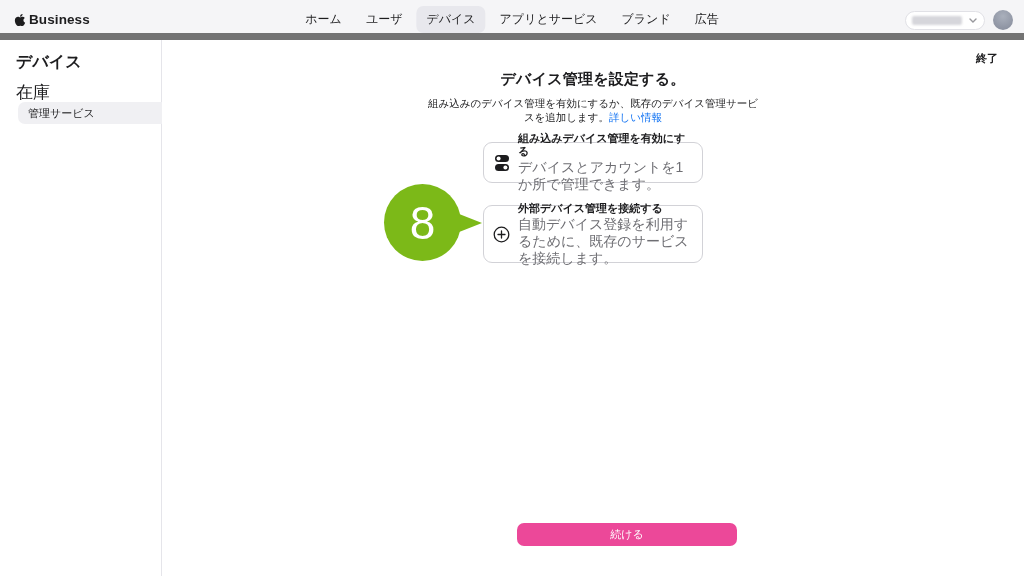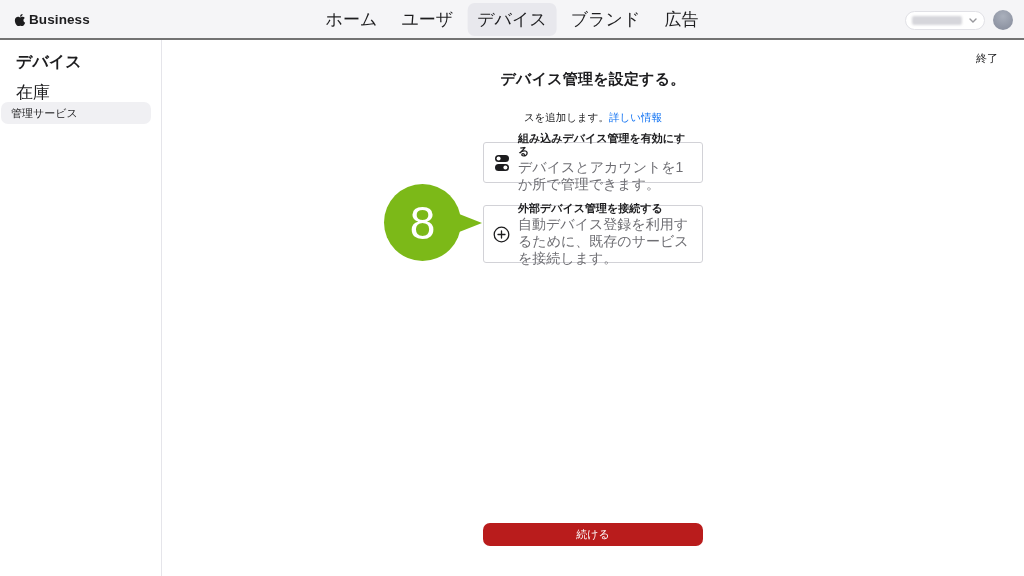--- a/index.html
+++ b/index.html
@@ -4,52 +4,52 @@
 <style>
   * { margin:0; padding:0; box-sizing:border-box; }
   html,body { background:#fff; }
   .screen {
     position:relative; width:1024px; height:576px; background:#fff;
     font-family:"Liberation Sans","DejaVu Sans",sans-serif; color:#1d1d1f;
     overflow:hidden;
   }
   
   .topbar { position:absolute; top:0; left:0; width:100%; height:40px;
-    background:#f5f5f7; border-bottom:2px solid #737373; }
+    background:#f5f5f7; border-bottom:7px solid #737373; }
   .brand { position:absolute; left:14px; top:0; height:39px; display:flex; align-items:center; gap:3px;
     font-size:13.5px; font-weight:600; letter-spacing:.1px; }
   .nav { position:absolute; left:50%; transform:translateX(-50%); top:0; height:39px;
     display:flex; align-items:center; gap:4px; }
-  .nav-item { font-size:17px; padding:5px 10px; border-radius:7px; white-space:nowrap; cursor:pointer; }
+  .nav-item { font-size:12px; padding:5px 10px; border-radius:7px; white-space:nowrap; cursor:pointer; }
   .nav-item.active { background:#e8e8ed; font-weight:500; }
   .account { position:absolute; right:39px; top:11px; width:80px; height:19px;
     border:1px solid #e1e1e6; background:#fff; border-radius:10px;
     display:flex; align-items:center; justify-content:space-between; padding:0 7px 0 6px; cursor:pointer; }
   .redacted { width:50px; height:9px; background:#d6d6db; border-radius:2px; filter:blur(1px); }
   .avatar { position:absolute; right:11px; top:10px; width:20px; height:20px; border-radius:50%;
     background:radial-gradient(circle at 50% 32%, #aab0bc 0%, #8d93a2 75%); cursor:pointer; }
   
   .sidebar { position:absolute; top:40px; left:0; width:162px; bottom:0; background:#fff;
     border-right:1px solid #e5e5ea; }
   .sidebar-title { position:absolute; top:12px; left:16px; font-size:16px; font-weight:700; }
   .side-item-plain { position:absolute; top:41px; left:16px; font-size:17px; cursor:pointer; }
-  .side-item-pill { position:absolute; top:62px; left:1px; width:150px; height:22px;
+  .side-item-pill { position:absolute; top:62px; left:18px; width:150px; height:22px;
     background:#f0f0f3; border-radius:7px; font-size:11px; line-height:22px; padding-left:10px;
     font-weight:500; cursor:pointer; }
   
   .main { position:absolute; left:162px; top:40px; right:0; bottom:0; background:#fff; }
-  .exit-btn { position:absolute; top:11px; right:26px; font-size:11px; font-weight:400;
+  .exit-btn { position:absolute; top:11px; right:26px; font-size:11px; font-weight:700;
     background:none; border:none; color:#1d1d1f; cursor:pointer; font-family:inherit; }
   .page-title { position:absolute; top:30px; left:0; right:0; text-align:center;
     font-size:15px; font-weight:700; letter-spacing:.2px; }
   .subtitle { position:absolute; top:57px; left:0; right:0; text-align:center;
     font-size:10.5px; line-height:13.5px; font-weight:500; }
   .learn-more { text-decoration:none; font-weight:500; cursor:pointer; }
   .card { position:absolute; left:321px; width:220px; background:#fff;
-    border:1px solid #d2d2d7; border-radius:3px; display:flex; align-items:center;
+    border:1px solid #d2d2d7; border-radius:9px; display:flex; align-items:center;
     padding:0 10px 0 9px; gap:8px; cursor:pointer; }
   .card-1 { top:102px; height:41px; }
   .card-2 { top:153px; height:58px;margin-top:12px; }
   .card-icon { flex:0 0 17px; display:flex; align-items:center; justify-content:center; }
   .card-title { font-size:11px; font-weight:700; line-height:13px; margin-bottom:1px; }
   .card-desc { font-size:14px; color:#6e6e73; line-height:17px; }
   
   .badge { position:absolute; left:222px; top:144px; width:100px; height:78px; }
   .badge-circle { position:absolute; left:0; top:0; width:77px; height:77px; border-radius:50%;
     display:flex; align-items:center; justify-content:center;
@@ -73,20 +73,21 @@
         <svg width="12" height="14" viewBox="0 0 384 512" fill="#1d1d1f" aria-hidden="true">
           <path d="M318.7 268.7c-.2-36.7 16.4-64.4 50-84.8-18.8-26.9-47.2-41.7-84.7-44.6-35.5-2.8-74.3 20.7-88.5 20.7-15 0-49.4-19.7-76.4-19.7C63.3 141.2 4 184.8 4 273.5q0 39.3 14.4 81.2c12.8 36.7 59 126.7 107.2 125.2 25.2-.6 43-17.9 75.8-17.9 31.8 0 48.3 17.9 76.4 17.9 48.6-.7 90.4-82.5 102.6-119.3-65.2-30.7-61.7-90-61.7-91.9zm-56.6-164.2c27.3-32.4 24.8-61.9 24-72.5-24.1 1.4-52 16.4-67.9 34.9-17.5 19.8-27.8 44.3-25.6 71.9 26.1 2 49.9-11.4 69.5-34.3z"></path>
         </svg>
       </span>
       <span>Business</span>
     </div>
     <nav class="nav">
       <span class="nav-item">ホーム</span>
       <span class="nav-item">ユーザ</span>
       <span class="nav-item active">デバイス</span>
+      <span class="nav-item">アプリとサービス</span>
       <span class="nav-item">ブランド</span>
       <span class="nav-item">広告</span>
     </nav>
     <div class="account">
       <span class="redacted"></span>
       <span style="display:flex;align-items:center;">
         <svg width="8" height="5" viewBox="0 0 8 5" fill="none" stroke="#98989d" stroke-width="1.4" stroke-linecap="round">
           <polyline points="1,1 4,4 7,1"></polyline>
         </svg>
       </span>
@@ -99,21 +100,21 @@
     <div class="side-item-plain">在庫</div>
     <div class="side-item-pill">管理サービス</div>
   </aside>
 
   <main class="main">
     <button class="exit-btn">終了</button>
 
     <h1 class="page-title">デバイス管理を設定する。</h1>
 
     <div class="subtitle">
-      <br>
+      <span>組み込みのデバイス管理を有効にするか、既存のデバイス管理サービ</span><br>
       <span>スを追加します。</span><a class="learn-more" style="color: rgb(11, 111, 242); font-family: Liberation Mono, monospace;">詳しい情報</a>
     </div>
 
     <div class="card card-1">
       <span class="card-icon">
         <svg width="16" height="18" viewBox="0 0 16 18" aria-hidden="true">
           <rect x="1" y="1" width="14" height="7" rx="3.5" fill="#1d1d1f"></rect>
           <circle cx="4.6" cy="4.5" r="2" fill="#fff"></circle>
           <rect x="1" y="10" width="14" height="7" rx="3.5" fill="#1d1d1f"></rect>
           <circle cx="11.4" cy="13.5" r="2" fill="#fff"></circle>
@@ -137,16 +138,16 @@
         <div class="card-title">外部デバイス管理を接続する</div>
         <div class="card-desc">自動デバイス登録を利用するために、既存のサービスを接続します。</div>
       </span>
     </div>
 
     <div class="badge">
       <div class="badge-tail" style="border-left-color: rgb(124, 185, 24);"></div>
       <div class="badge-circle" style="background-color: rgb(124, 185, 24);">8</div>
     </div>
 
-    <button class="continue-btn" disabled="" style="background-color: #b91c1c;">続ける</button>
+    <button class="continue-btn" disabled="" style="background-color: #ec4899; margin-left: 34px;">続ける</button>
   </main>
 
 </div>
 
 </body></html>

